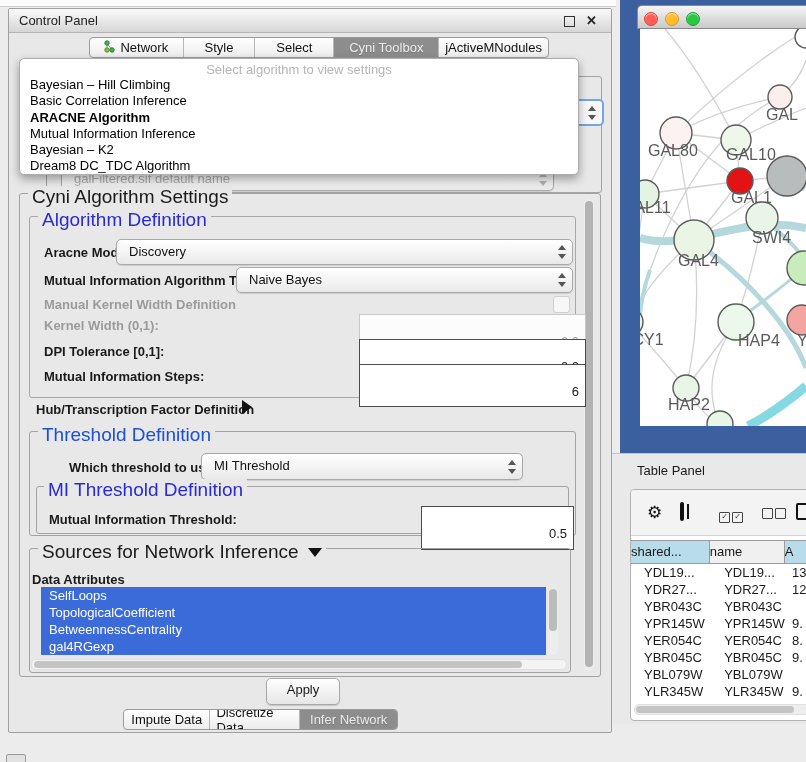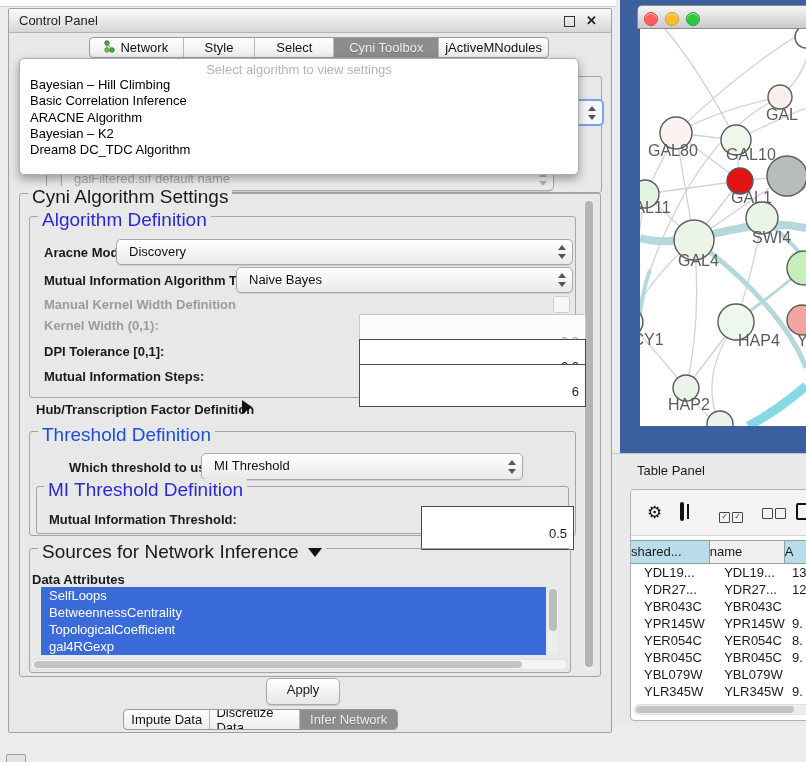--- a/index.html
+++ b/index.html
@@ -35,21 +35,21 @@
   .stepper:after{bottom:0;border-top:5px solid #555}
   
   .field{position:absolute;height:22px;background:#fff;border:1px solid #4a4a4a;font-size:13px;text-align:right;padding:19px 6px 0 0}
   .field.dis{border:1px solid #c9c9c9;background:#fcfcfc;color:#a8a8a8}
   .chk{position:absolute;width:15px;height:15px;border:1px solid #cfcfcf;border-radius:3px;background:#f7f7f7}
   
   .popup{left:10px;top:49px;width:560px;height:117px;background:#fff;border:1px solid #adadad;border-radius:5px;
          box-shadow:0 4px 10px rgba(0,0,0,.35);z-index:30}
   .popup .prompt{text-align:center;color:#b5b5b5;padding-top:3px;font-size:13px}
   .popup-item{height:16.3px;line-height:16.3px;padding-left:10px;font-size:13px;color:#000;white-space:nowrap}
-  .popup-item.bold{font-weight:normal}
+  .popup-item.bold{font-weight:bold}
   
   .attr-item{height:17px;line-height:17px;background:#3a6bd8;color:#fff;padding-left:8px;font-size:13px}
   .vscroll{position:absolute;width:10px;background:#ededed;border-radius:5px}
   .vthumb{position:absolute;width:8px;background:#bcbcbc;border-radius:4px;left:1px}
   .hscroll{position:absolute;height:11px;background:#f4f4f4;border-radius:5px;border:1px solid #e0e0e0}
   .hthumb{position:absolute;height:7px;top:1px;background:#c4c4c4;border-radius:4px}
   .btn{position:absolute;border:1px solid #a9a9a9;border-radius:5px;background:linear-gradient(#ffffff,#e6e6e6);
        text-align:center;font-size:13px;padding-top:3px;box-shadow:0 1px 1px rgba(0,0,0,.15)}
   
   .desktop{left:620px;top:0;width:186px;height:453px;background:#3c5f9f}
@@ -119,20 +119,21 @@
     <span class="ct" style="color:#ababab">galFiltered.sif default name</span>
     <span class="stepper" style="opacity:.4"></span>
   </div>
 
   <div class="abs popup">
     <div class="prompt">Select algorithm to view settings</div>
     <div>
         <div class="popup-item">Bayesian – Hill Climbing</div>
         <div class="popup-item">Basic Correlation Inference</div>
         <div class="popup-item bold">ARACNE Algorithm</div>
+        <div class="popup-item">Mutual Information Inference</div>
         <div class="popup-item">Bayesian – K2</div>
         <div class="popup-item">Dream8 DC_TDC Algorithm</div>
       </div>
   </div>
 
   <div class="abs grp" style="left:10px;top:184px;width:582px;height:484px">
     <span class="legend" style="left:8px">Cyni Algorithm Settings</span>
   </div>
   <div class="abs vscroll" style="left:575px;top:190px;height:472px">
     <div class="vthumb" style="top:2px;height:466px;background:#b3b3b3"></div>
@@ -179,22 +180,22 @@
 
   <div class="abs grp" style="left:20px;top:539px;width:542px;height:125px">
     <span class="legend" style="left:8px">
       <span>Sources for Network Inference</span>
       <span style="display:inline-block;width:0;height:0;border-left:7px solid transparent;border-right:7px solid transparent;border-top:9px solid #111;vertical-align:middle;margin-left:4px"></span>
     </span>
   </div>
   <span class="lbl" style="left:23px;top:563px">Data Attributes</span>
   <div class="abs" style="left:32px;top:578px;width:505px;height:68px;background:#fff">
       <div class="attr-item">SelfLoops</div>
+      <div class="attr-item">TopologicalCoefficient</div>
       <div class="attr-item">BetweennessCentrality</div>
-      <div class="attr-item">TopologicalCoefficient</div>
       <div class="attr-item">gal4RGexp</div>
     </div>
   <div class="abs vscroll" style="left:539px;top:578px;height:68px">
     <div class="vthumb" style="top:2px;height:42px"></div>
   </div>
   <div class="abs hscroll" style="left:22px;top:650px;width:536px">
     <div class="hthumb" style="left:2px;width:488px"></div>
   </div>
 
   <div class="btn" style="left:257px;top:669px;width:72px;height:22px">Apply</div>

